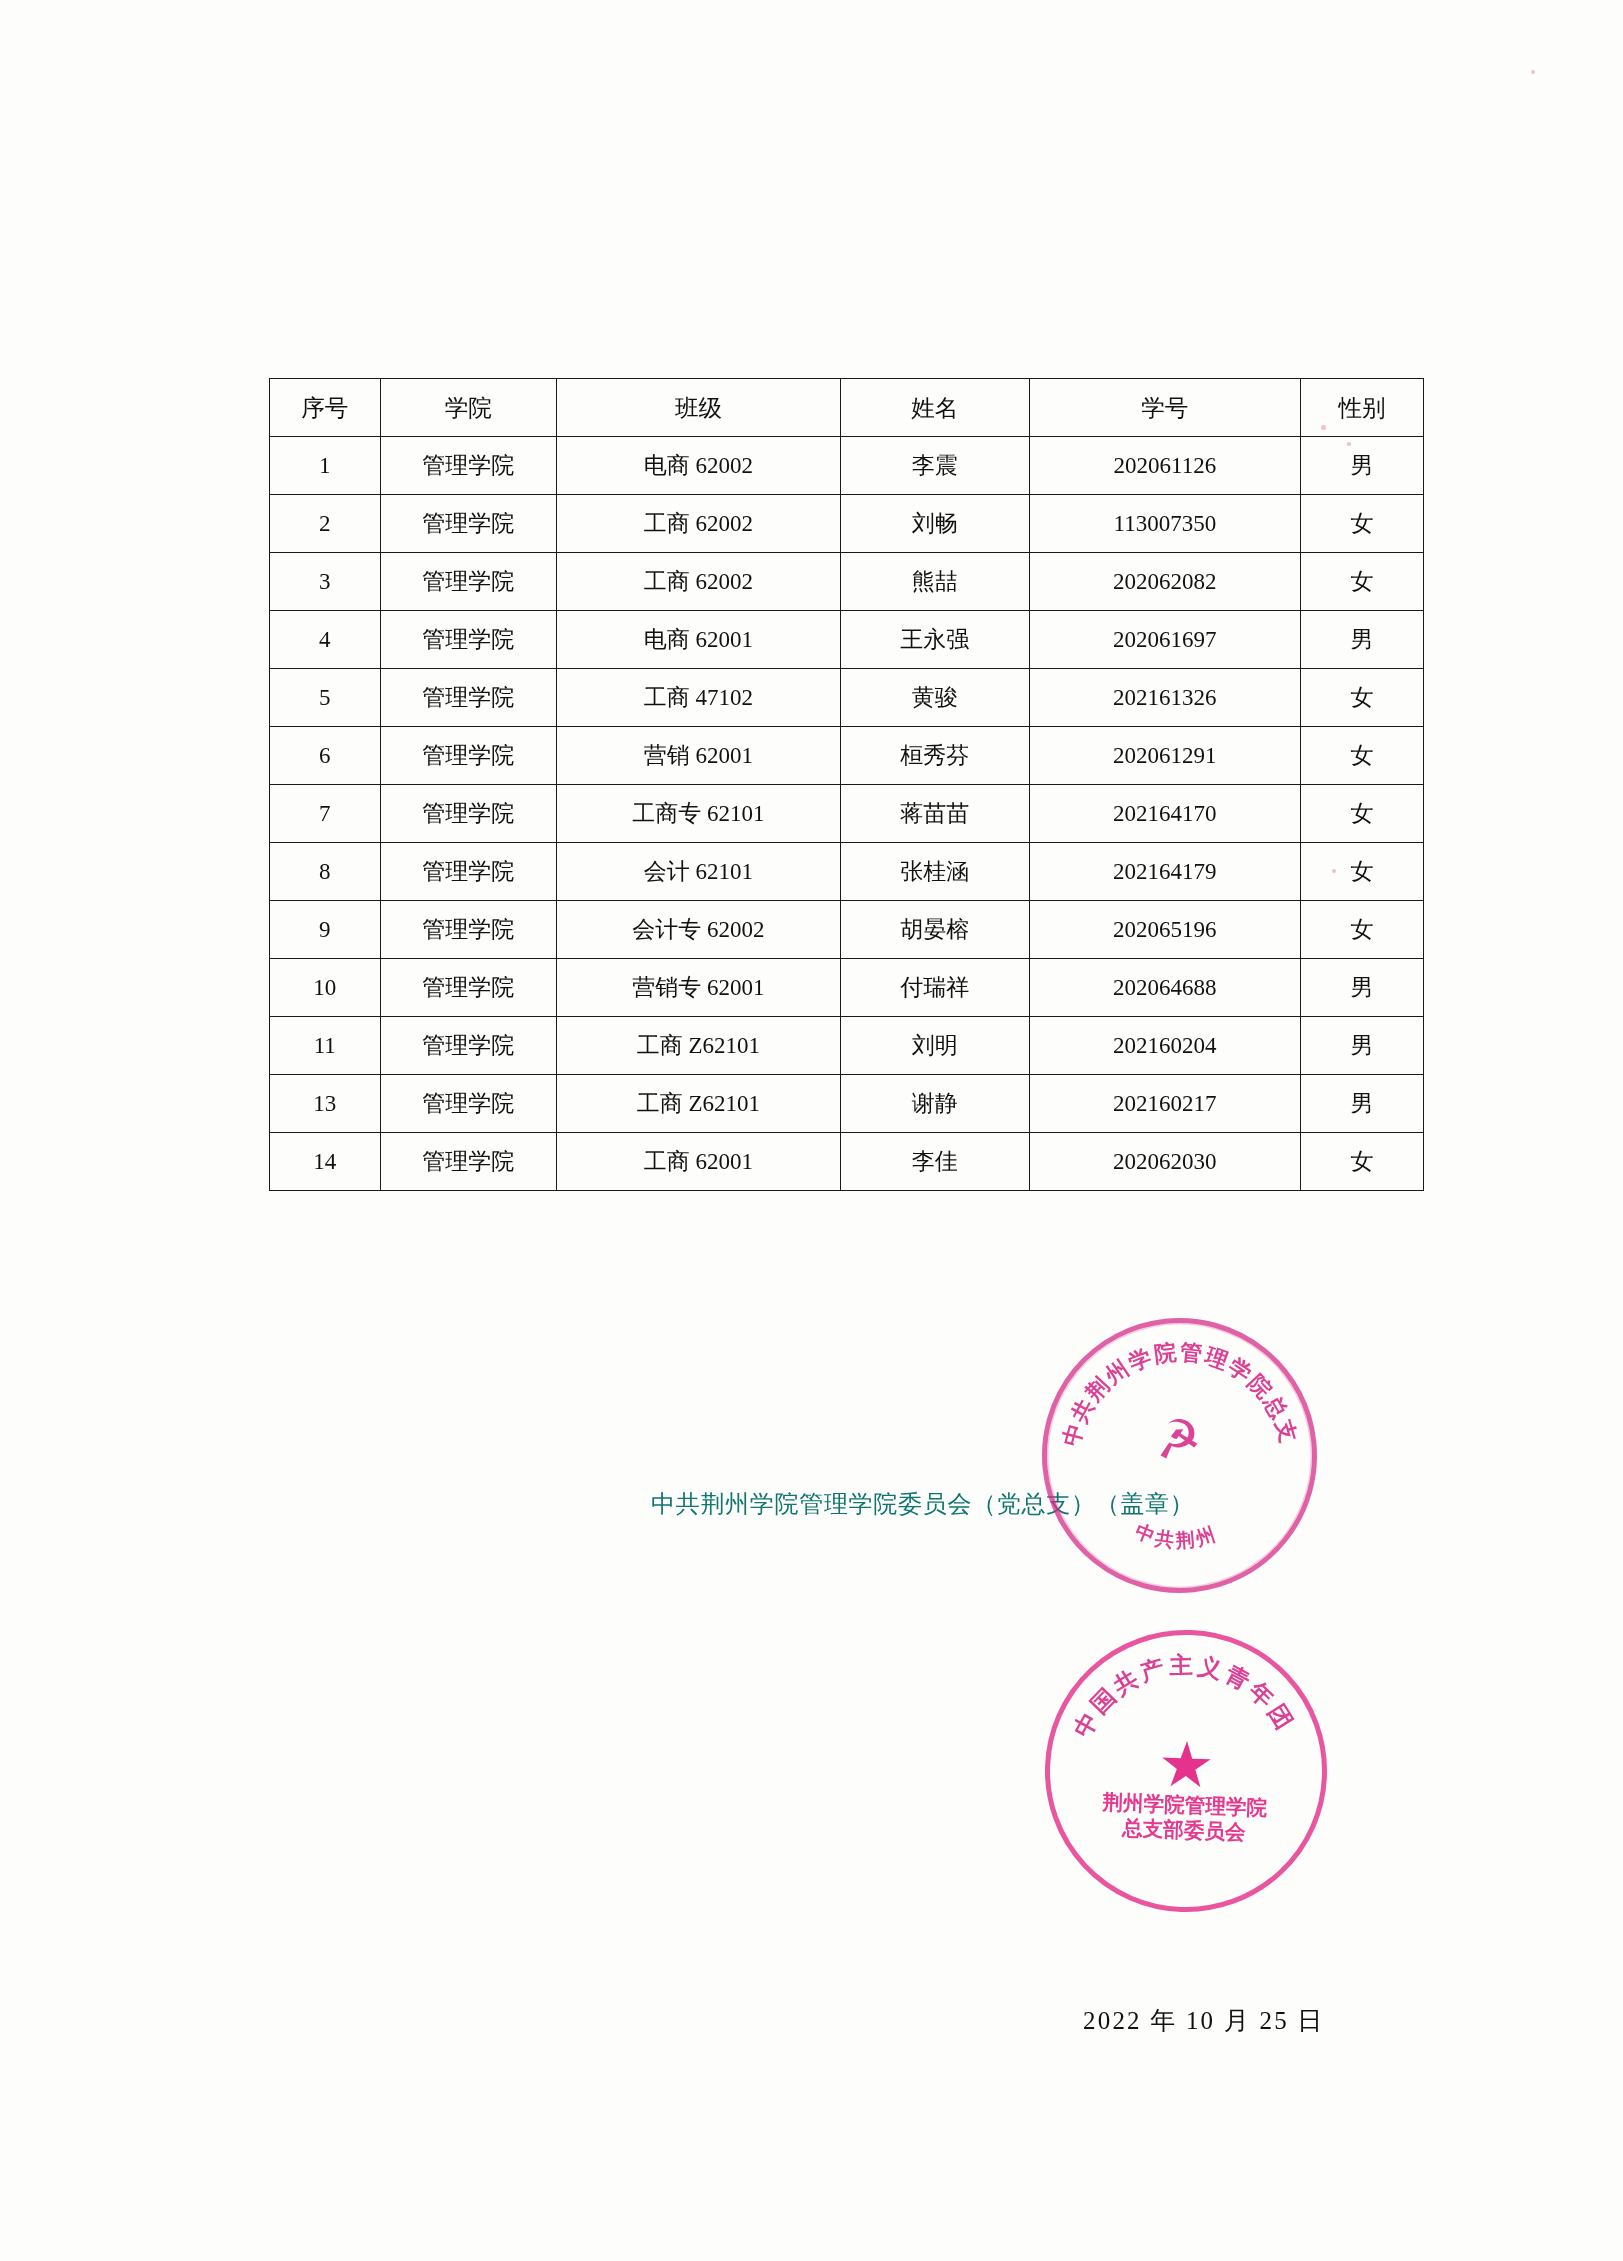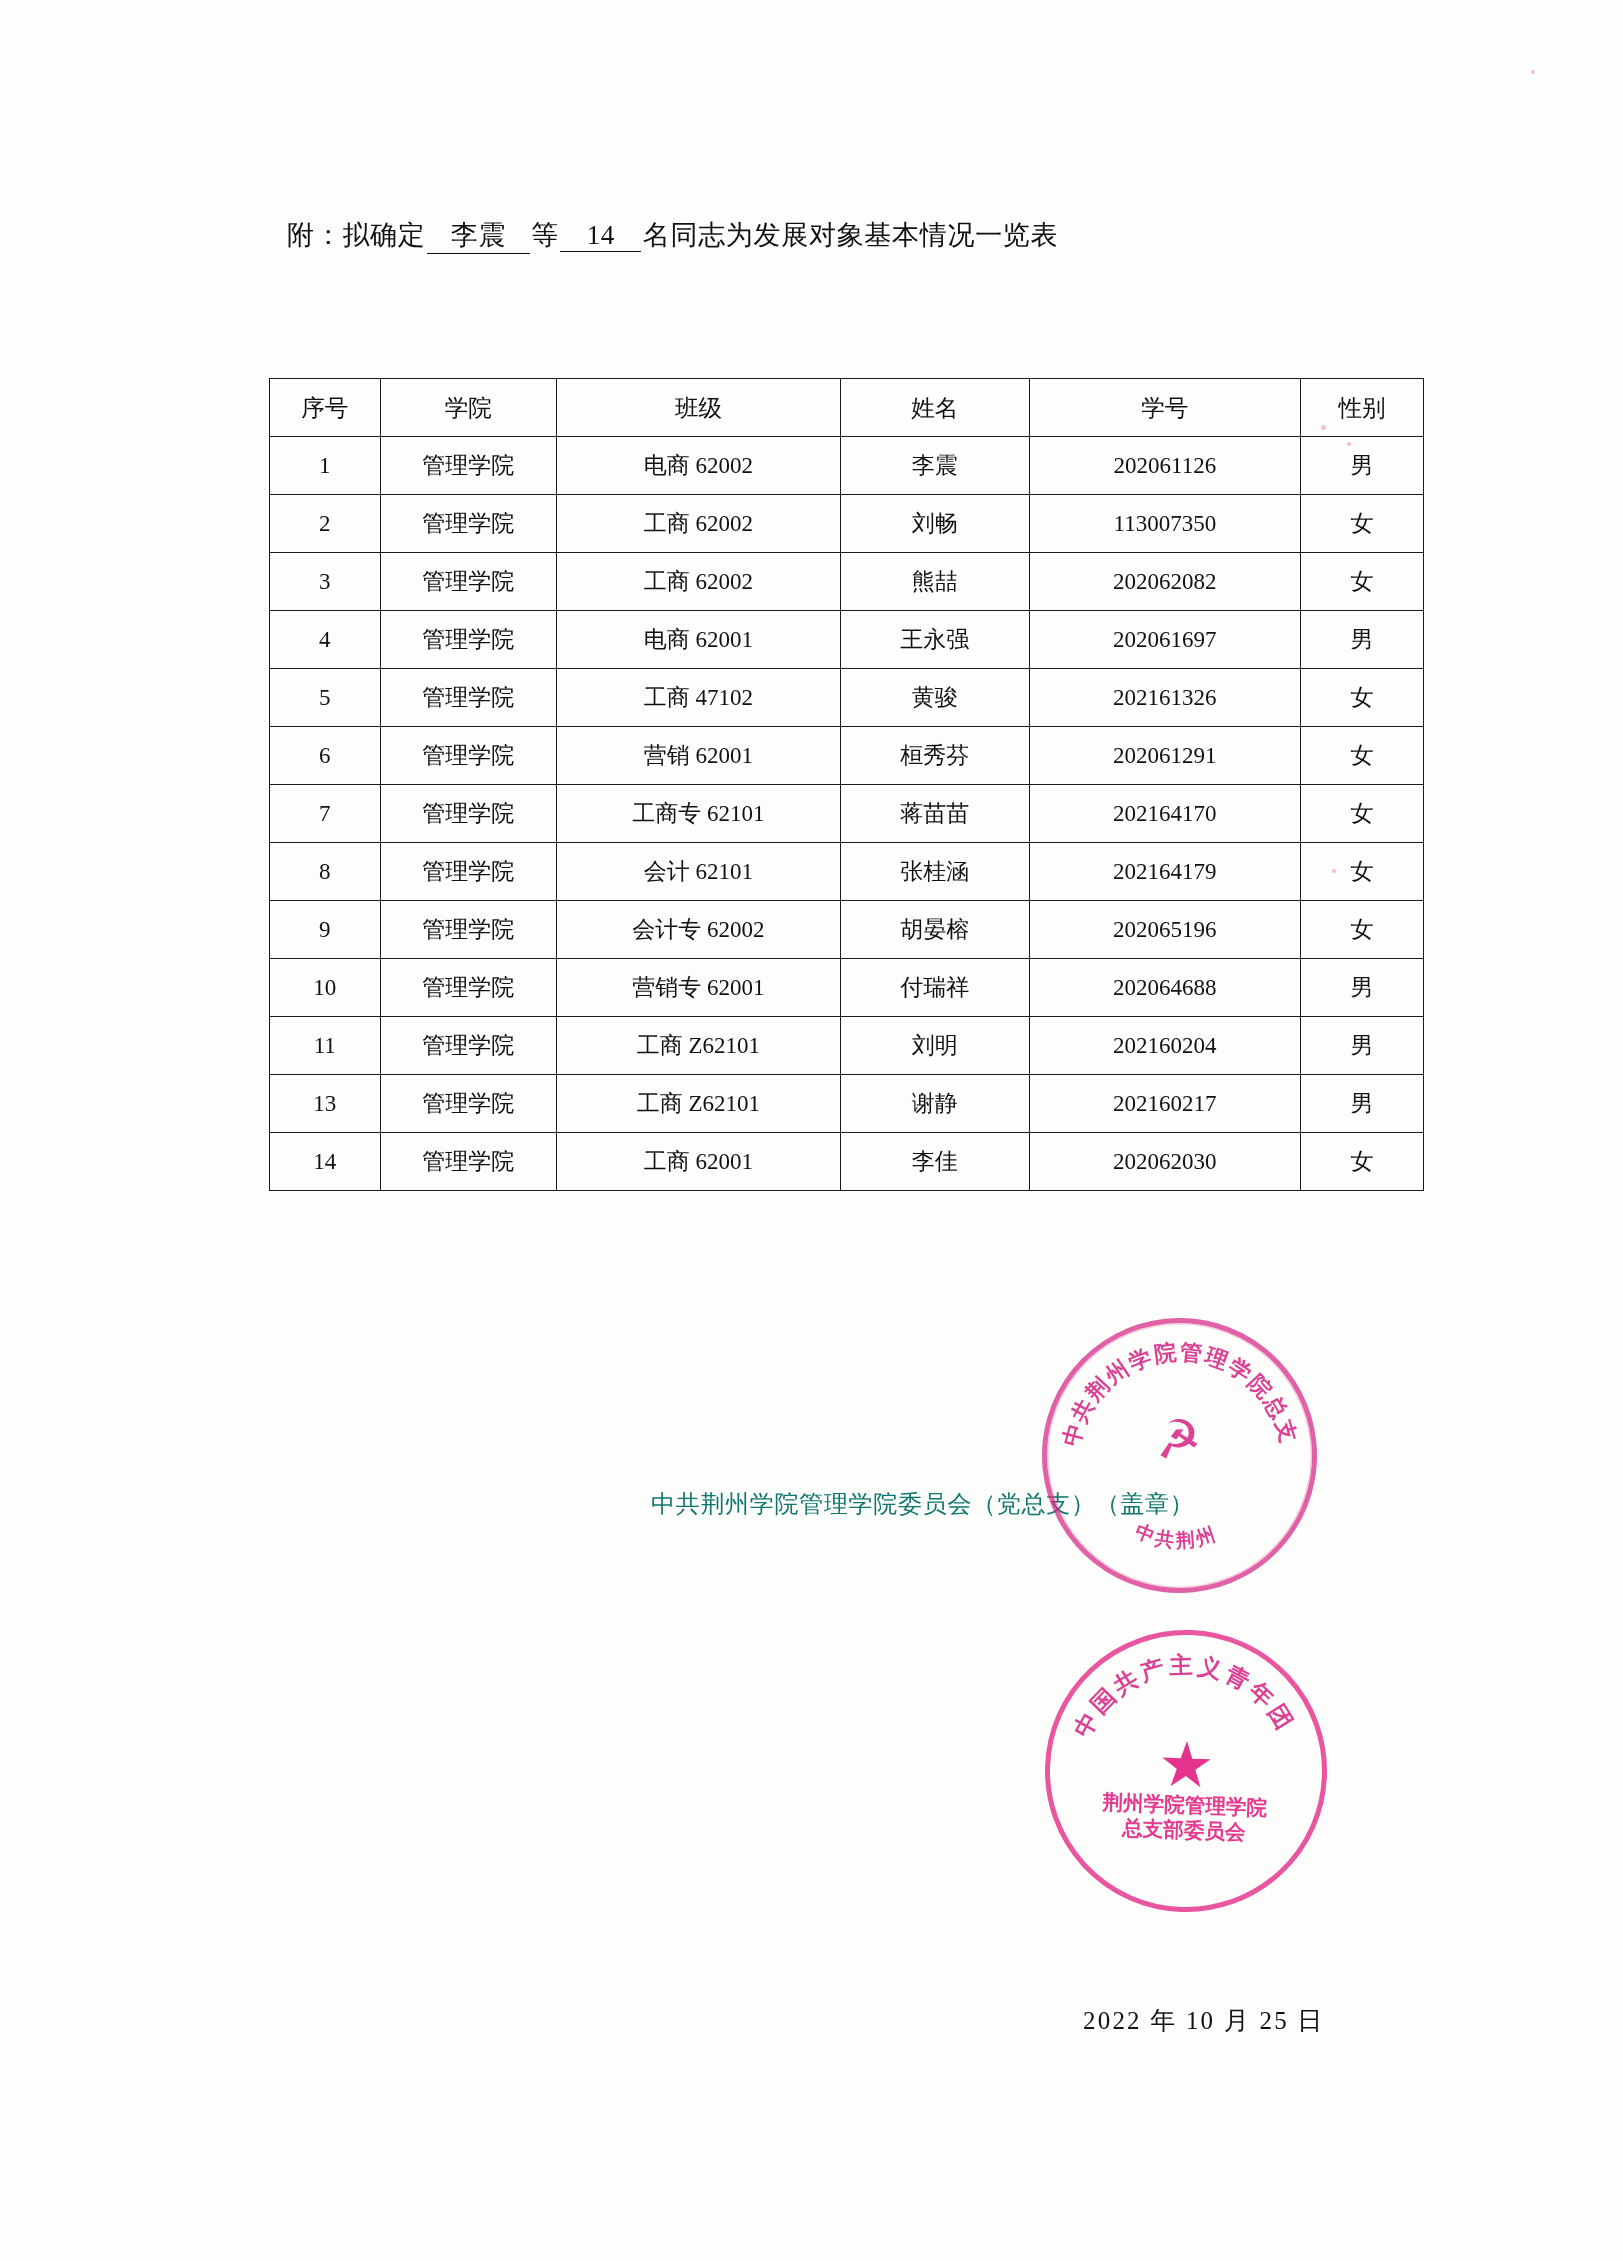--- a/index.html
+++ b/index.html
@@ -167,23 +167,20 @@
     position: absolute;
     background: rgba(225, 70, 150, 0.35);
     border-radius: 50%;
   }
 </style>
 </head>
 <body>
 
 <div class="page">
 
-  <div class="title-line">
-    <span>附：拟确定</span><span class="fill" style="min-width:88px">李震</span><span>等</span><span class="fill" style="min-width:66px">14</span><span>名同志为发展对象基本情况一览表</span>
-  </div>
 
   <div class="tbl-wrap">
     <table class="roster">
       <colgroup>
         <col class="c-idx">
           <col class="c-col">
           <col class="c-class">
         <col class="c-name">
           <col class="c-sid">
           <col class="c-sex">

